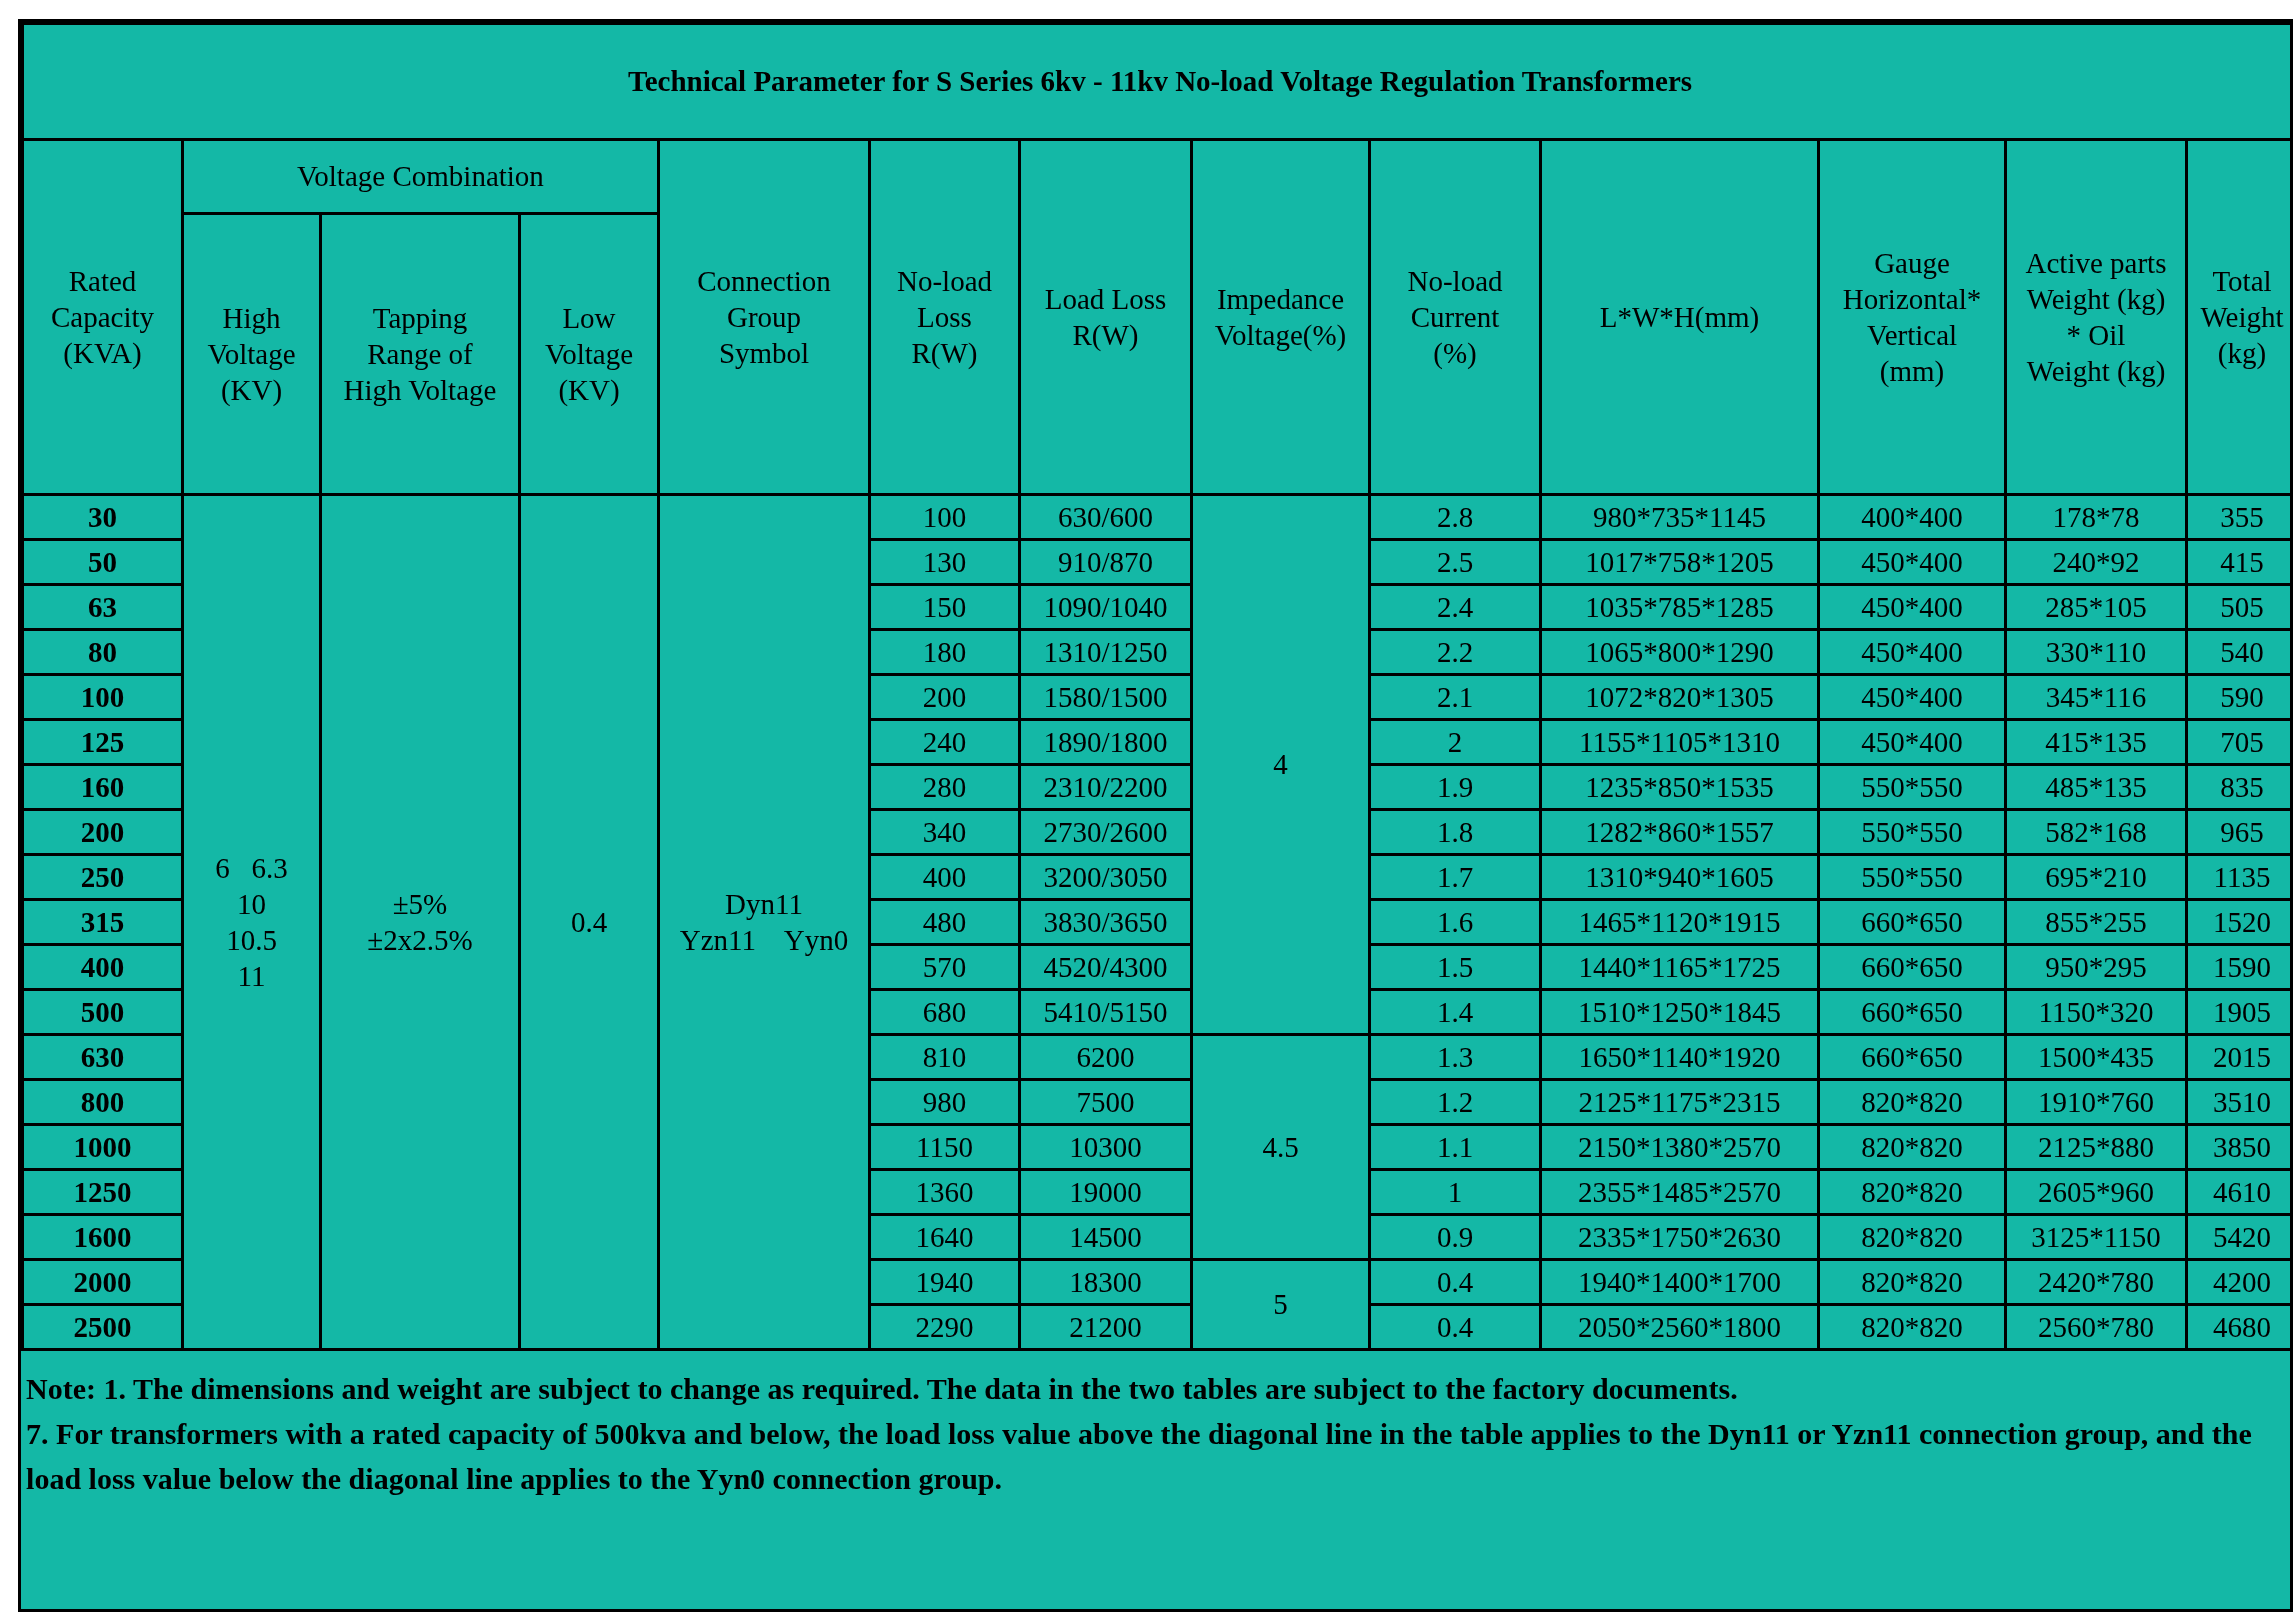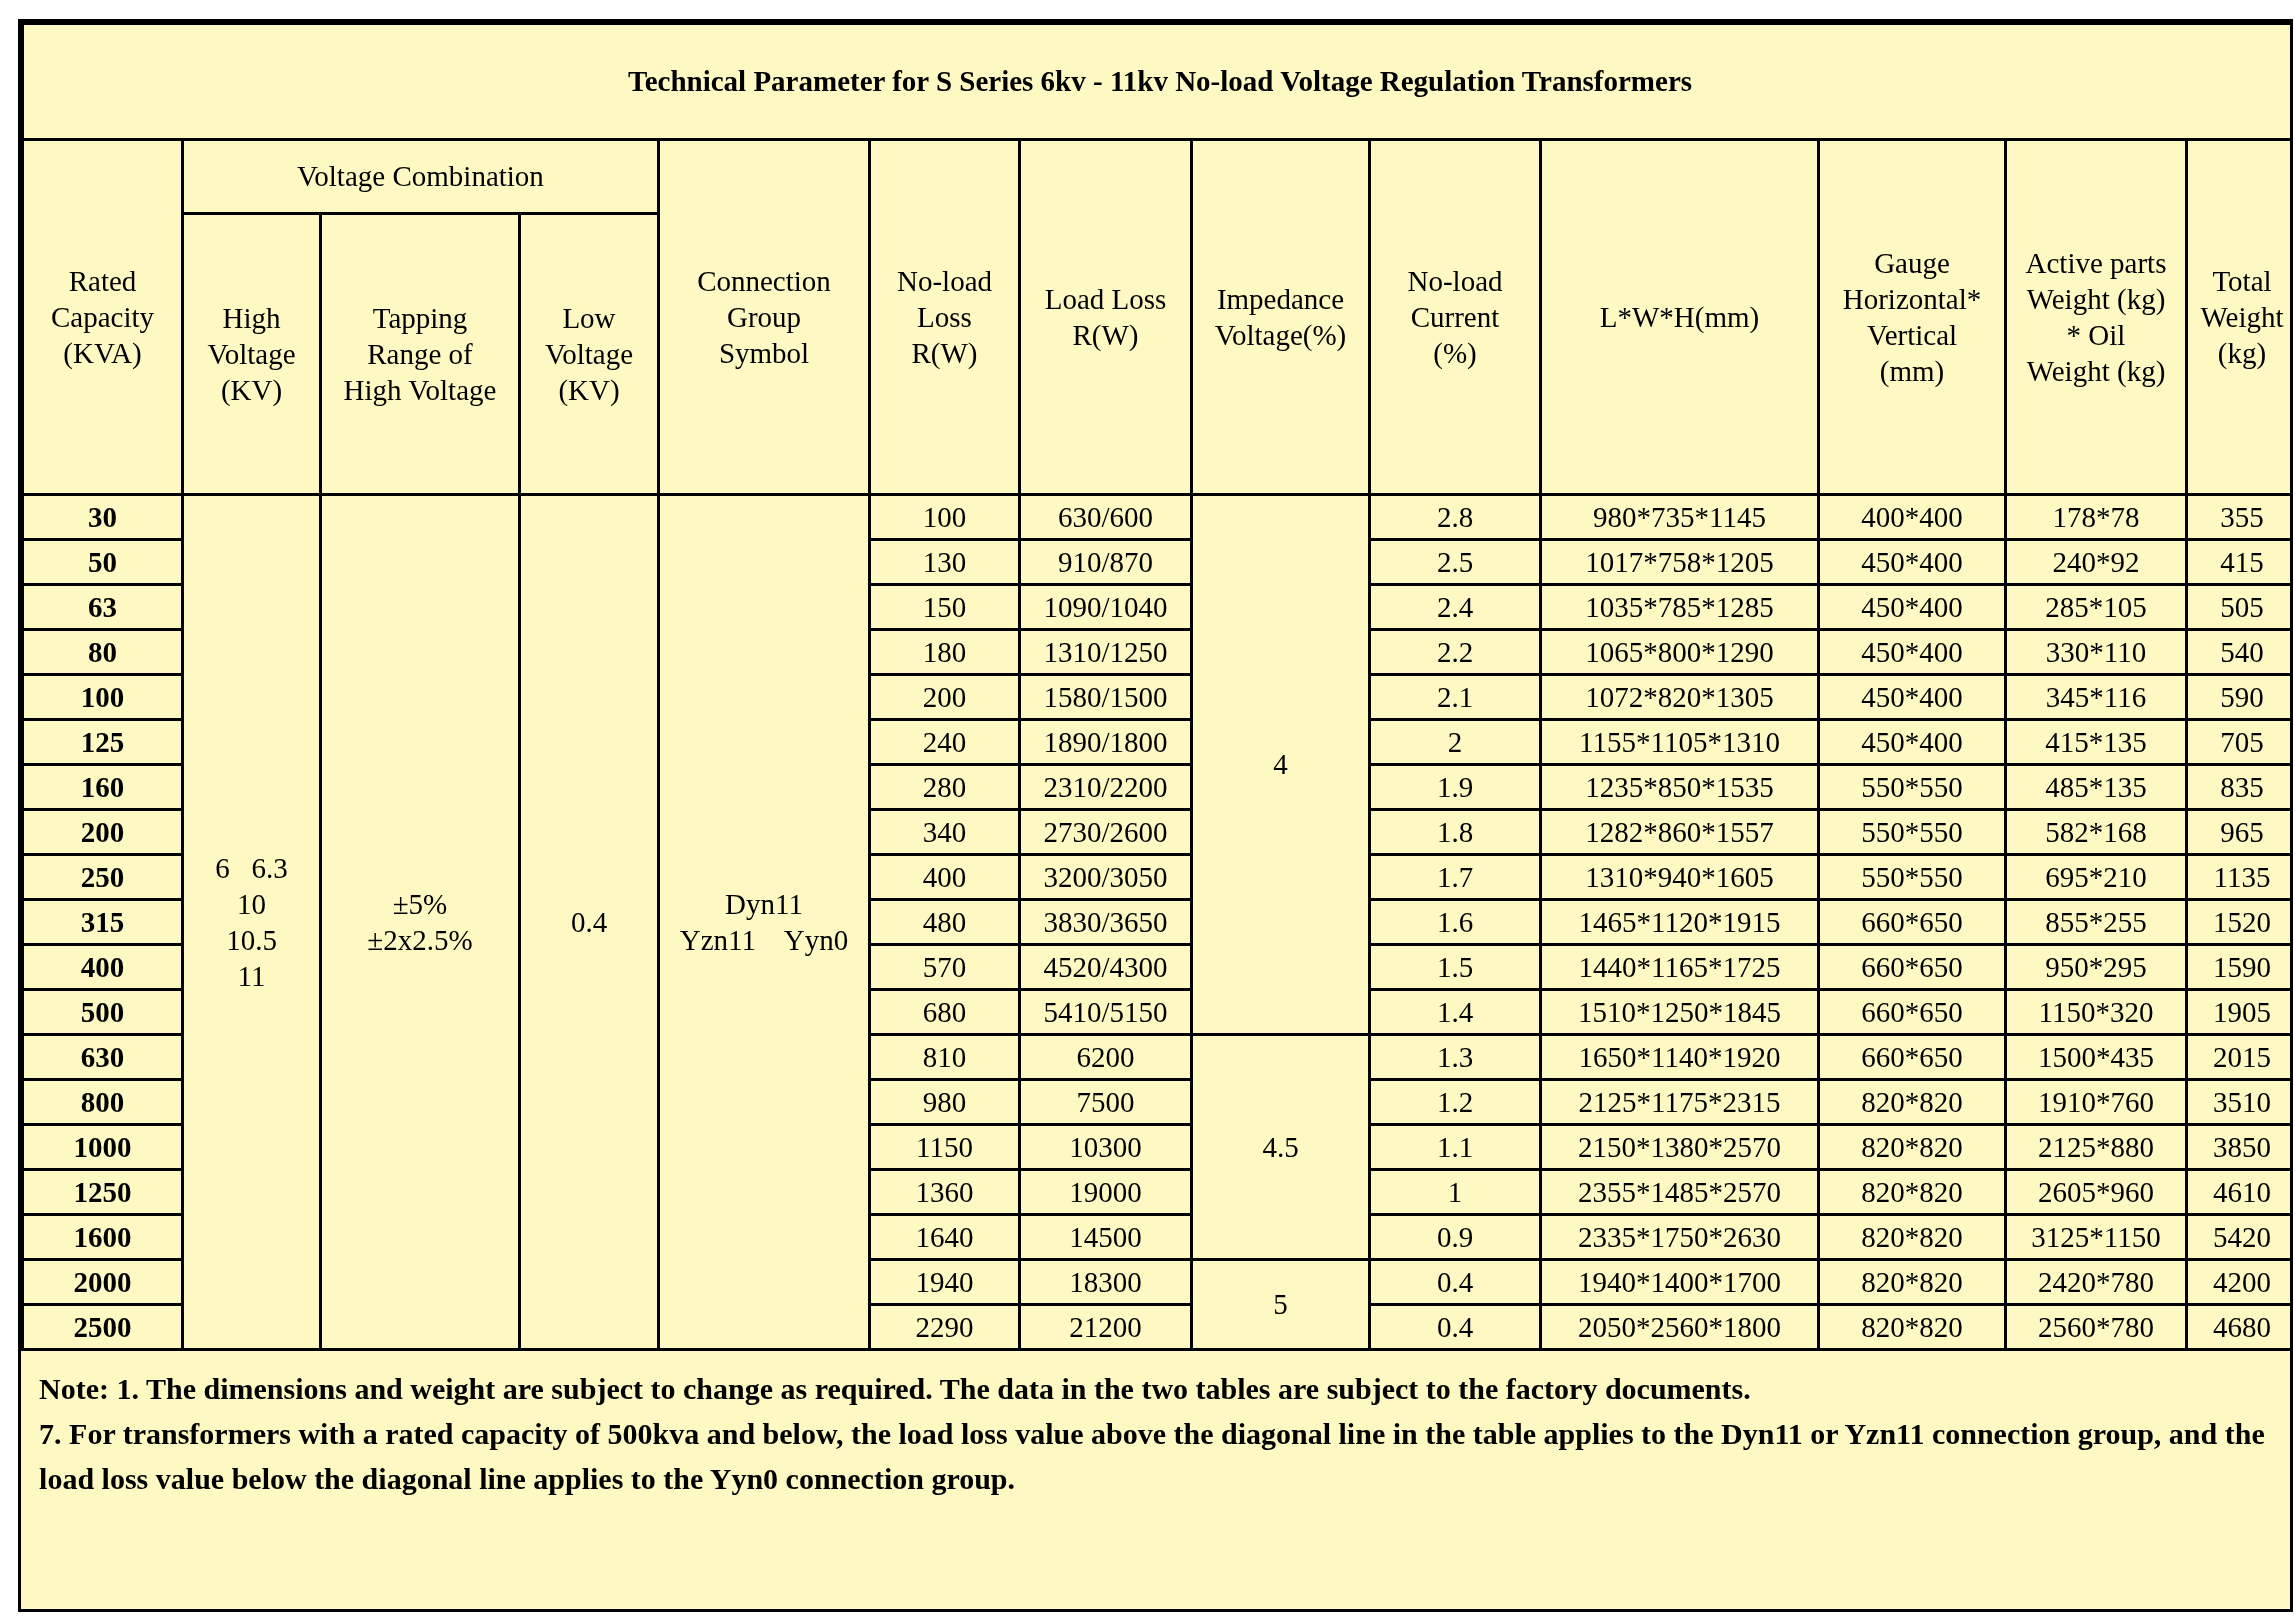--- a/index.html
+++ b/index.html
@@ -7,21 +7,21 @@
     width: 2295px; height: 1622px;
     position: relative;
     font-family: "Liberation Serif", serif;
     color: #000;
   }
   .sheet {
     position: absolute; left: 18px; top: 19px;
     width: 2275px; height: 1593px;
     box-sizing: border-box;
     border: 3.8px solid #000;
-    background: #fef9c3;
+    background: #14b8a6;
     overflow: hidden;
   }
   table.params {
     border-collapse: collapse;
     table-layout: fixed;
     width: 100%;
   }
   table.params td {
     border: 3.2px solid #000;
     text-align: center;
@@ -54,21 +54,20 @@
   td.merge { line-height: 1.45; }
   .notes {
     padding: 15.3px 9px 0 5.1px;
     text-align: left;
   }
   .note-line {
     font-weight: bold;
     font-size: 30px;
     line-height: 1.5;
     text-align: left;
-    margin-left: 13px;
   }
 </style>
 </head>
 <body>
 
 <div class="sheet">
   <table class="params">
     <colgroup>
       <col style="width:160px">
         <col style="width:138px">

